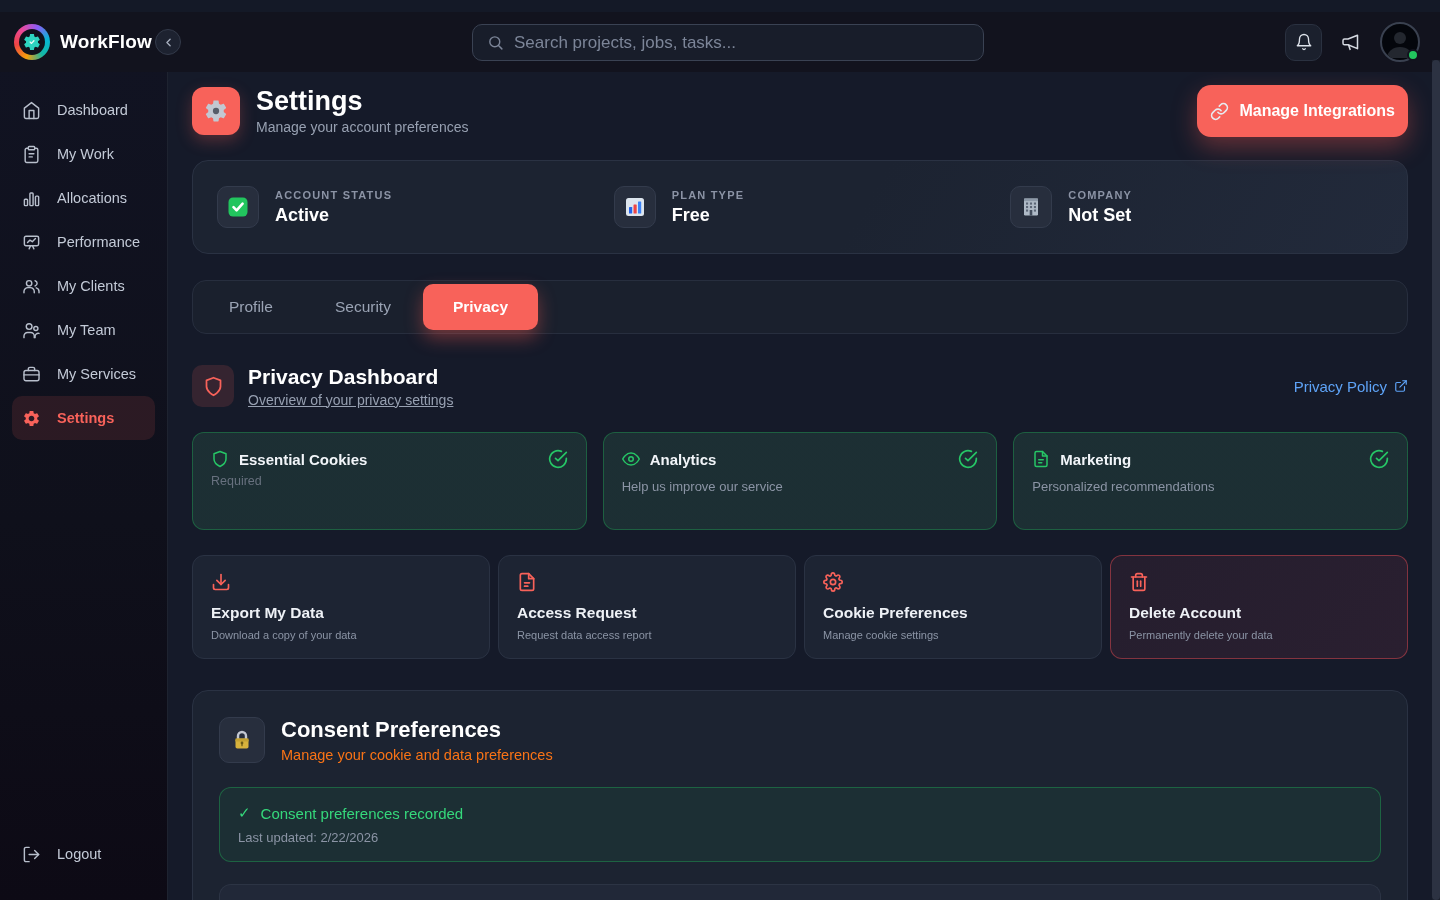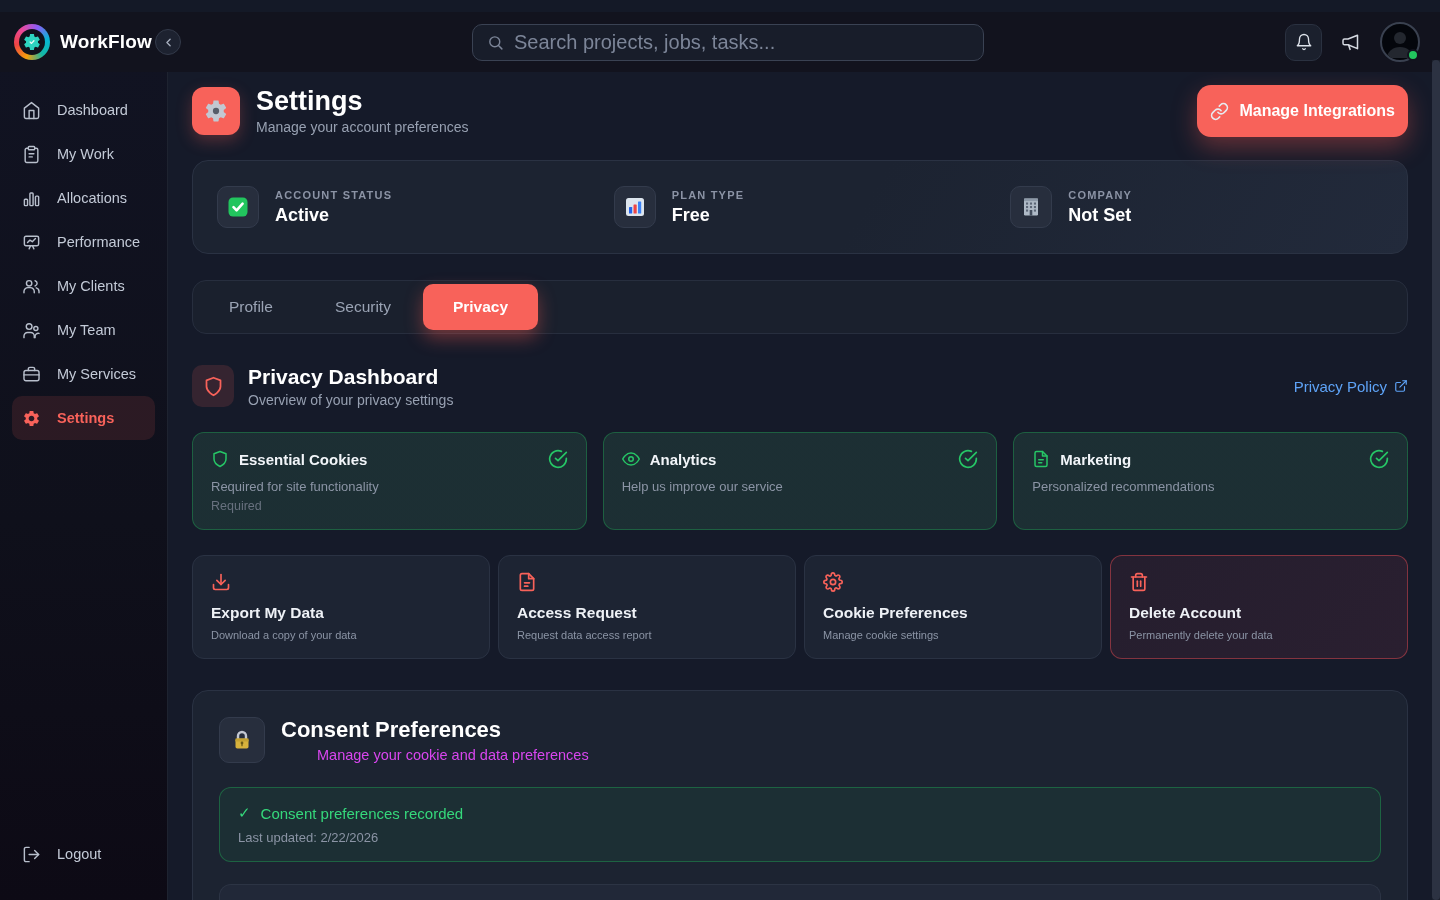--- a/index.html
+++ b/index.html
@@ -35,21 +35,21 @@
     background:#1d2230; border:1px solid #333a4a; color:#a8b0bf;
     display:flex; align-items:center; justify-content:center; cursor:pointer;
   }
   .search-box {
     position:absolute; left:472px; top:12px; width:512px; height:37px;
     background:#181d2a; border:1px solid #3a4253; border-radius:10px;
     display:flex; align-items:center; gap:10px; padding:0 14px;
   }
   .search-box input {
     background:transparent; border:none; outline:none; color:#cfd6e2;
-    font-size:20px; width:100%; font-family:"Liberation Sans", sans-serif;
+    font-size:17px; width:100%; font-family:"Liberation Sans", sans-serif;
   }
   .search-box input::placeholder { color:#7c8598; }
   .topbar-right { position:absolute; right:20px; top:0; height:60px; display:flex; align-items:center; gap:18px; }
   .icon-btn {
     width:37px; height:37px; border-radius:10px; background:#1b202d; border:1px solid #2a3140;
     display:flex; align-items:center; justify-content:center; color:#dde2ea; cursor:pointer;
   }
   .megaphone-btn { color:#d6dae2; cursor:pointer; display:flex; align-items:center; }
   .avatar {
     width:40px; height:40px; border-radius:50%; background:#04060c; border:2px solid #3a4150;
@@ -133,21 +133,21 @@
   }
 
   
   .section-header { display:flex; align-items:center; justify-content:space-between; height:48px; margin-bottom:22px; }
   .sh-left { display:flex; align-items:center; gap:14px; }
   .sh-icon {
     width:42px; height:42px; border-radius:10px; background:rgba(248,98,90,.14);
     display:flex; align-items:center; justify-content:center; color:#f8625a;
   }
   .sh-title { font-size:21px; font-weight:700; color:#ffffff; }
-  .sh-sub { font-size:14px; color:#97a0b1; margin-top:3px; }
+  .sh-sub { font-size:14px; color:#97a0b1; margin-top:3px;text-decoration:underline; }
   .policy-link { display:flex; align-items:center; gap:7px; color:#5ea3f7; font-size:15px; cursor:pointer; text-decoration:none; }
 
   
   .cookie-row { display:flex; gap:16px; margin-bottom:25px; }
   .cookie-card {
     flex:1; height:98px; border-radius:12px; padding:16px 18px;
     background:linear-gradient(0deg, rgba(34,197,94,.07), rgba(34,197,94,.07)), #1c2430;
     border:1px solid rgba(34,197,94,.33);
   }
   .cookie-head { display:flex; align-items:center; gap:10px; }
@@ -174,21 +174,21 @@
   .consent-card {
     min-height:240px; border-radius:16px; background:#1c2331; border:1px solid #2a3243;
     padding:26px;
   }
   .consent-head { display:flex; align-items:center; gap:16px; margin-bottom:24px; }
   .consent-emoji {
     width:46px; height:46px; border-radius:10px; background:#272e3d; border:1px solid #333b4c;
     display:flex; align-items:center; justify-content:center;
   }
   .consent-title { font-size:22px; font-weight:700; color:#ffffff; }
-  .consent-sub { font-size:14.5px; color:#d946ef; margin-top:4px;margin-left:36px; }
+  .consent-sub { font-size:14.5px; color:#f97316; margin-top:4px; }
   .consent-banner {
     border-radius:12px; background:rgba(34,197,94,.08); border:1px solid rgba(34,197,94,.35);
     padding:16px 18px; margin-bottom:22px;
   }
   .banner-line1 { display:flex; align-items:center; gap:10px; color:#35d87b; font-size:15px; font-weight:500; }
   .banner-line2 { color:#8b94a5; font-size:13px; margin-top:8px; }
   .consent-partial {
     height:40px; border-radius:12px 12px 0 0; background:#212838; border:1px solid #2c3444; border-bottom:none;
   }
 </style>
@@ -467,21 +467,20 @@
               </svg>
           </span>
           <span class="cookie-title">Essential Cookies</span>
           <span class="green-ic">
             <svg width="20" height="20" viewBox="0 0 24 24" fill="none" stroke="currentColor" stroke-width="2" stroke-linecap="round" stroke-linejoin="round">
                 <path d="M22 11.08V12a10 10 0 1 1-5.93-9.14"></path>
                 <polyline points="22 4 12 14.01 9 11.27"></polyline>
               </svg>
           </span>
         </div>
-        <div class="cookie-desc">Required for site functionality</div>
         <div class="cookie-note">Required</div>
       </div>
 
       <div class="cookie-card">
         <div class="cookie-head">
           <span class="green-ic">
             <svg width="18" height="18" viewBox="0 0 24 24" fill="none" stroke="currentColor" stroke-width="2" stroke-linecap="round" stroke-linejoin="round">
                 <path d="M1 12s4-8 11-8 11 8 11 8-4 8-11 8-11-8-11-8z"></path>
                 <circle cx="12" cy="12" r="3"></circle>
               </svg>

